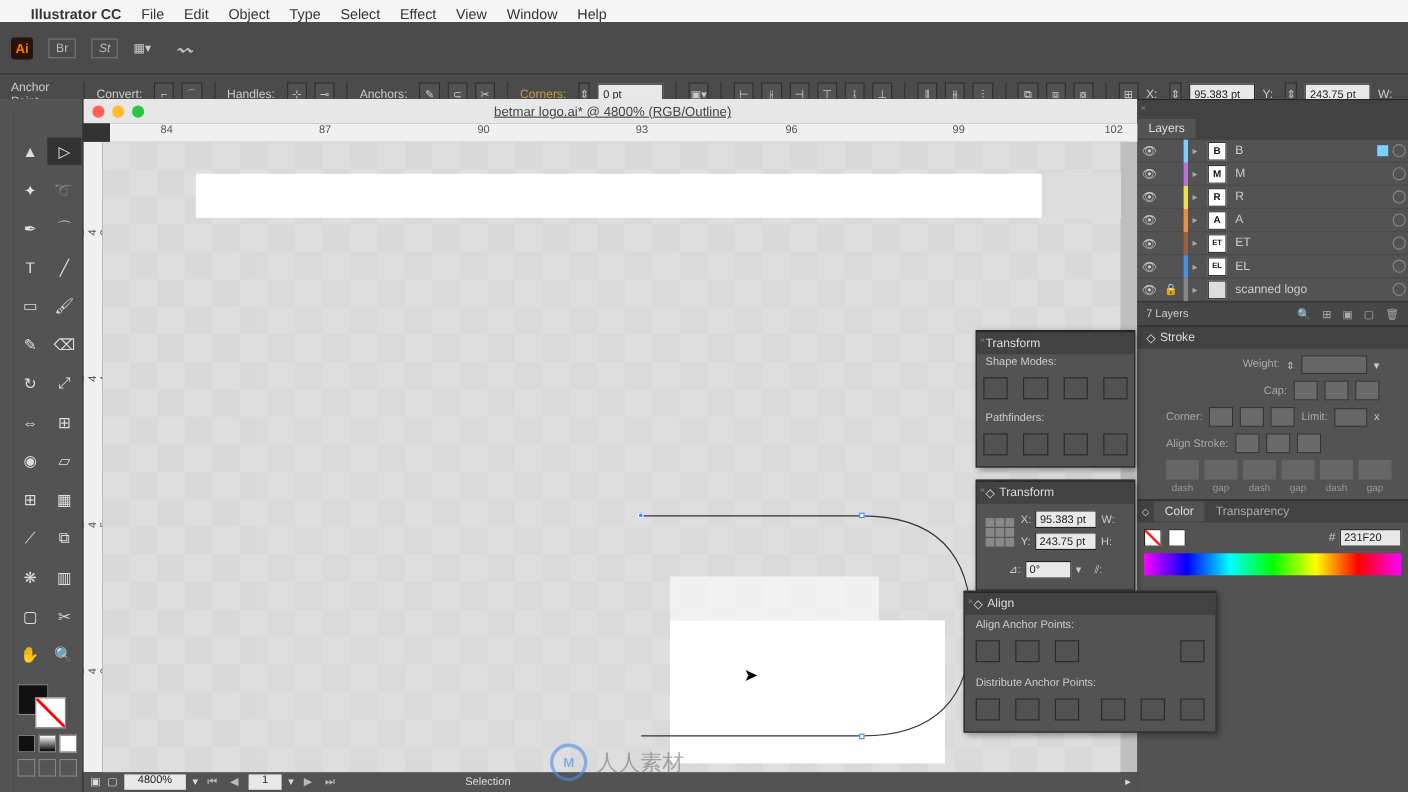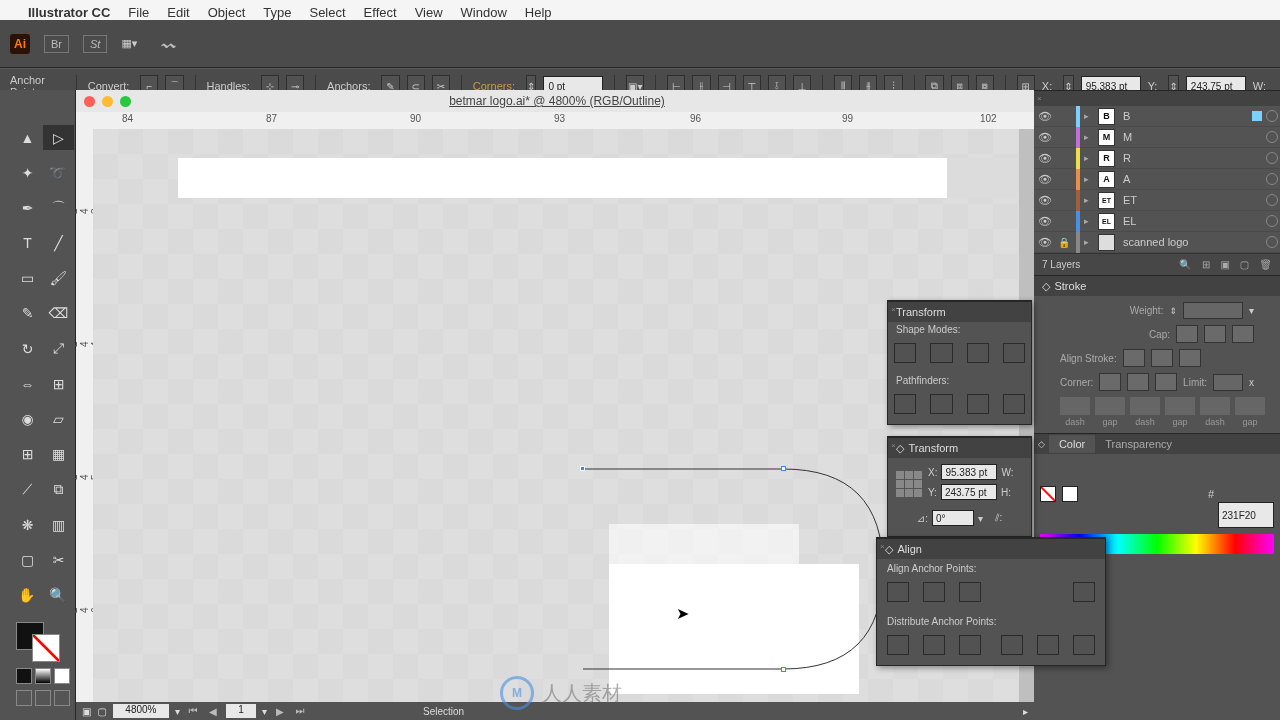--- a/index.html
+++ b/index.html
@@ -42,21 +42,21 @@
 
 .left-ribbon { width: 12px; background: #535353; position: relative; }
 
 
 .doc-window { flex: 1; display: flex; flex-direction: column; background: #333; }
 .doc-titlebar { height: 22px; background: #e7e7e7; display: flex; align-items: center; gap: 7px; padding: 0 8px; color: #444; font-size: 12px; }
 .traffic { width: 11px; height: 11px; border-radius: 50%; }
 .traffic.r { background: #ff5f57; } .traffic.y { background: #febc2e; } .traffic.g { background: #28c840; }
 .doc-titlebar .title { flex: 1; text-align: center; margin-left:-50px;text-decoration:underline; }
 
-.ruler-h { height: 17px; background: #f0f0f0; color: #555; font-size: 10px; position: relative; }
+.ruler-h { height: 17px; background: #f0f0f0; color: #555; font-size: 10px; position: relative; margin-left: 24px; }
 .ruler-h span { position: absolute; top: 1px; }
 .canvas-wrapper { flex: 1; display: flex; }
 .ruler-v { width: 17px; background: #f0f0f0; color: #555; font-size: 9px; }
 .ruler-v .vnum { transform: rotate(-90deg); font-size:10px; margin-top: 60px; }
 
 .canvas { flex: 1; position: relative; background: #dedede; overflow: hidden; }
 .checker { position: absolute; inset: 0; background-image:
   linear-gradient(45deg, rgba(200,200,200,.5) 25%, transparent 25%),
   linear-gradient(-45deg, rgba(200,200,200,.5) 25%, transparent 25%),
   linear-gradient(45deg, transparent 75%, rgba(200,200,200,.5) 75%),
@@ -102,21 +102,21 @@
 .stroke-body input { width: 56px; height: 17px; background: #e8e8e8; border: 1px solid #222; font-size: 10px; padding: 0 3px; }
 .dashed-row { display: flex; align-items: center; gap: 5px; margin-top: 4px; }
 .dash-field { width: 30px; height: 18px; background: #666; display: flex; align-items: center; justify-content: center; font-size: 9px; color: #aaa; }
 .dash-lbl { font-size: 9px; color: #999; text-align: center; margin-top: 2px; width:30px; }
 .dash-col { display:flex; flex-direction:column; align-items:center; }
 
 .color-body { padding: 6px; }
 .color-body .sw-row { display: flex; align-items: center; gap: 6px; }
 .color-body .mini-sw { width: 16px; height: 16px; border: 1px solid #222; }
 .color-body .hex { margin-left: auto; display: flex; align-items: center; gap: 4px; }
-.color-body .hex input { width: 56px; height: 26px; background: #e8e8e8; border: 1px solid #222; color: #222; font-size: 10px; padding: 0 3px; margin-top: 42px; }
+.color-body .hex input { width: 56px; height: 16px; background: #e8e8e8; border: 1px solid #222; color: #222; font-size: 10px; padding: 0 3px; }
 .spectrum { height: 20px; margin-top: 6px; background: linear-gradient(to right, #f0f, #00f, #0ff, #0f0, #ff0, #f00, #f0f); }
 
 
 .float-panel { position: absolute; background: #535353; border: 1px solid #262626; box-shadow: 2px 2px 6px rgba(0,0,0,.4); }
 .float-panel .panel-header { background: #424242; }
 .fp-pathfinder { left: 887px; top: 300px; width: 145px; }
 .fp-pathfinder .shape-row { display: flex; gap: 14px; padding: 6px 6px 10px; }
 .fp-pathfinder .pf-btn { width: 24px; height: 20px; background: #525252; border: 1px solid #2a2a2a; }
 .fp-pathfinder .sub { padding: 2px 8px; font-size: 10px; color: #ccc; }
 .fp-transform { left: 887px; top: 436px; width: 145px; }
@@ -319,20 +319,23 @@
       <span class="arrow-btn">⏭</span>
       <span class="status-txt">Selection</span>
       <span style="margin-left:auto">▸</span>
     </div>
   </div>
 
   <div class="right-col">
     <div class="panel-header small">
         <span class="x">×</span>
       </div>
+    <div class="tabs-row">
+        <div class="tab active">Layers</div>
+      </div>
     <div>
       <div class="layer-row">
         <span class="vis">👁</span>
           <span class="lock"></span>
         <div class="color-bar" style="background:#7bd0ff"></div>
           <span class="tri">▸</span>
         <div class="thumb">B</div>
         <span class="name">B</span>
         <div class="sel-sq" style="background:#7bd0ff"></div>
           <div class="target"></div>
@@ -419,34 +422,34 @@
         <span style="font-size:9px;">⇕</span>
         <input style="width: 60px; background: rgb(102, 102, 102); border-color: rgb(51, 51, 51);">
         <span>▾</span>
         </div>
       <div class="row">
           <span class="label">Cap:</span>
         <div class="btn3"></div>
         <div class="btn3"></div>
         <div class="btn3"></div>
         </div>
-      <div class="row" style="justify-content:flex-start;">
-          <span class="label">Align Stroke:</span>
-        <div class="btn3"></div>
-        <div class="btn3"></div>
-        <div class="btn3"></div>
-        </div>
       <div class="row">
           <span class="label">Corner:</span>
         <div class="btn3"></div>
         <div class="btn3"></div>
         <div class="btn3"></div>
         <span class="label">Limit:</span>
         <input style="width: 30px; background: rgb(102, 102, 102); border-color: rgb(51, 51, 51);">
         <span>x</span>
+        </div>
+      <div class="row" style="justify-content:flex-start;">
+          <span class="label">Align Stroke:</span>
+        <div class="btn3"></div>
+        <div class="btn3"></div>
+        <div class="btn3"></div>
         </div>
       <div class="dashed-row">
         <div class="dash-col">
             <div class="dash-field"></div>
             <div class="dash-lbl">dash</div>
           </div>
         <div class="dash-col">
             <div class="dash-field"></div>
             <div class="dash-lbl">gap</div>
           </div>

